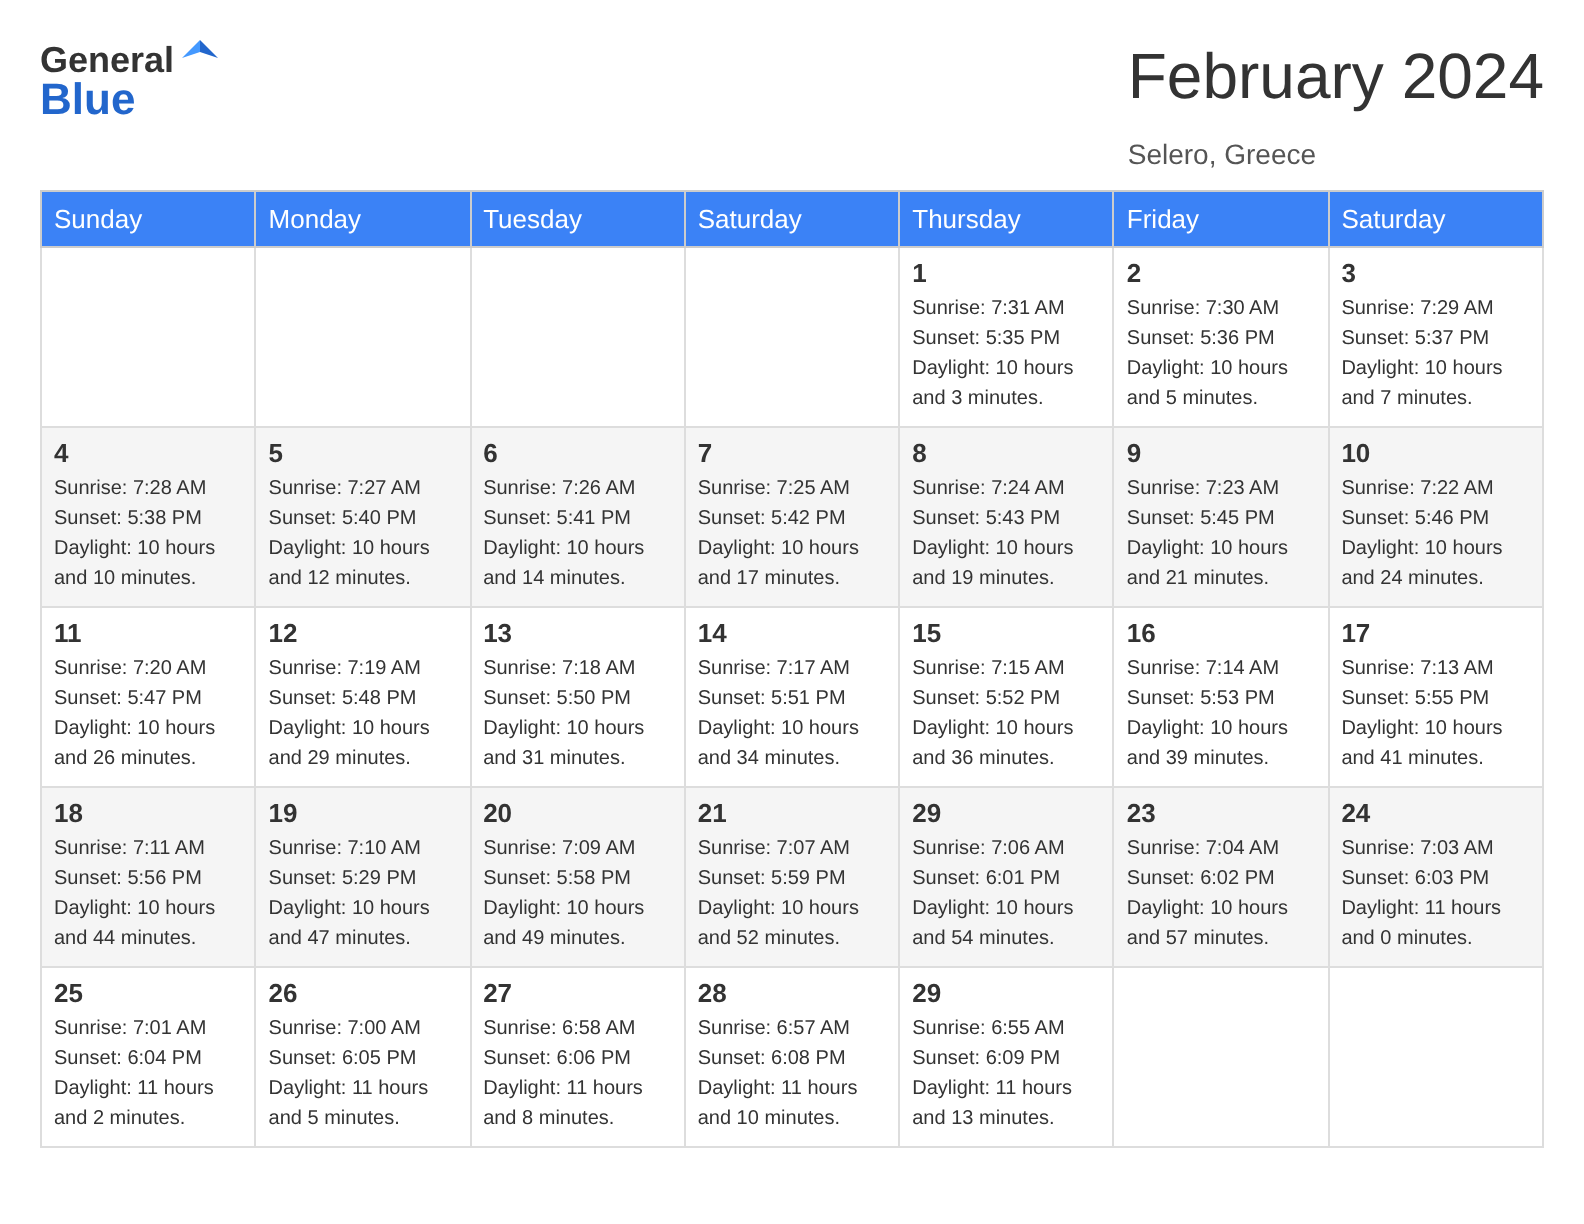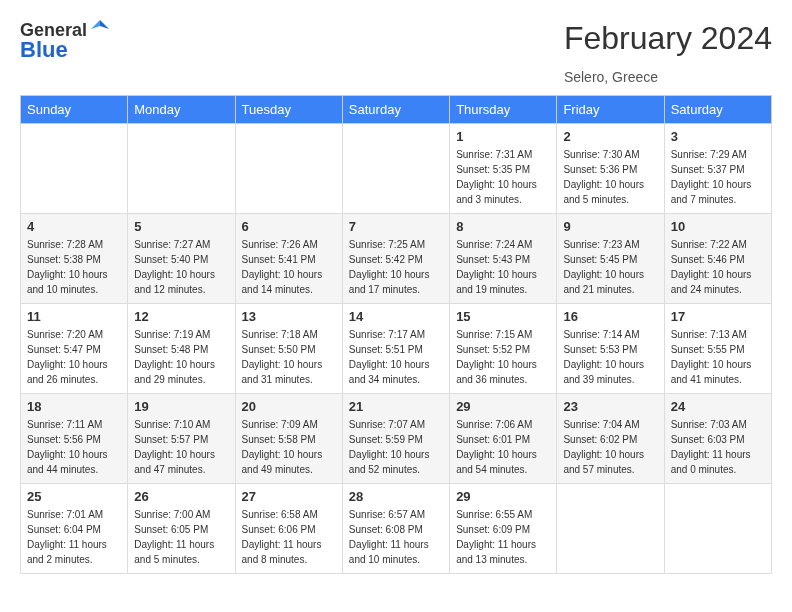--- a/index.html
+++ b/index.html
@@ -277,21 +277,21 @@
         <div class="day-info">
           <span>Sunrise: 7:11 AM</span><br>
           <span>Sunset: 5:56 PM</span><br>
           <span>Daylight: 10 hours and 44 minutes.</span>
         </div>
       </td>
         <td>
         <span class="day-number">19</span>
         <div class="day-info">
           <span>Sunrise: 7:10 AM</span><br>
-          <span>Sunset: 5:57 PM</span><br>
+          <span>Sunset: 5:29 PM</span><br>
           <span>Daylight: 10 hours and 47 minutes.</span>
         </div>
       </td>
         <td>
         <span class="day-number">20</span>
         <div class="day-info">
           <span>Sunrise: 7:09 AM</span><br>
           <span>Sunset: 5:58 PM</span><br>
           <span>Daylight: 10 hours and 49 minutes.</span>
         </div>

